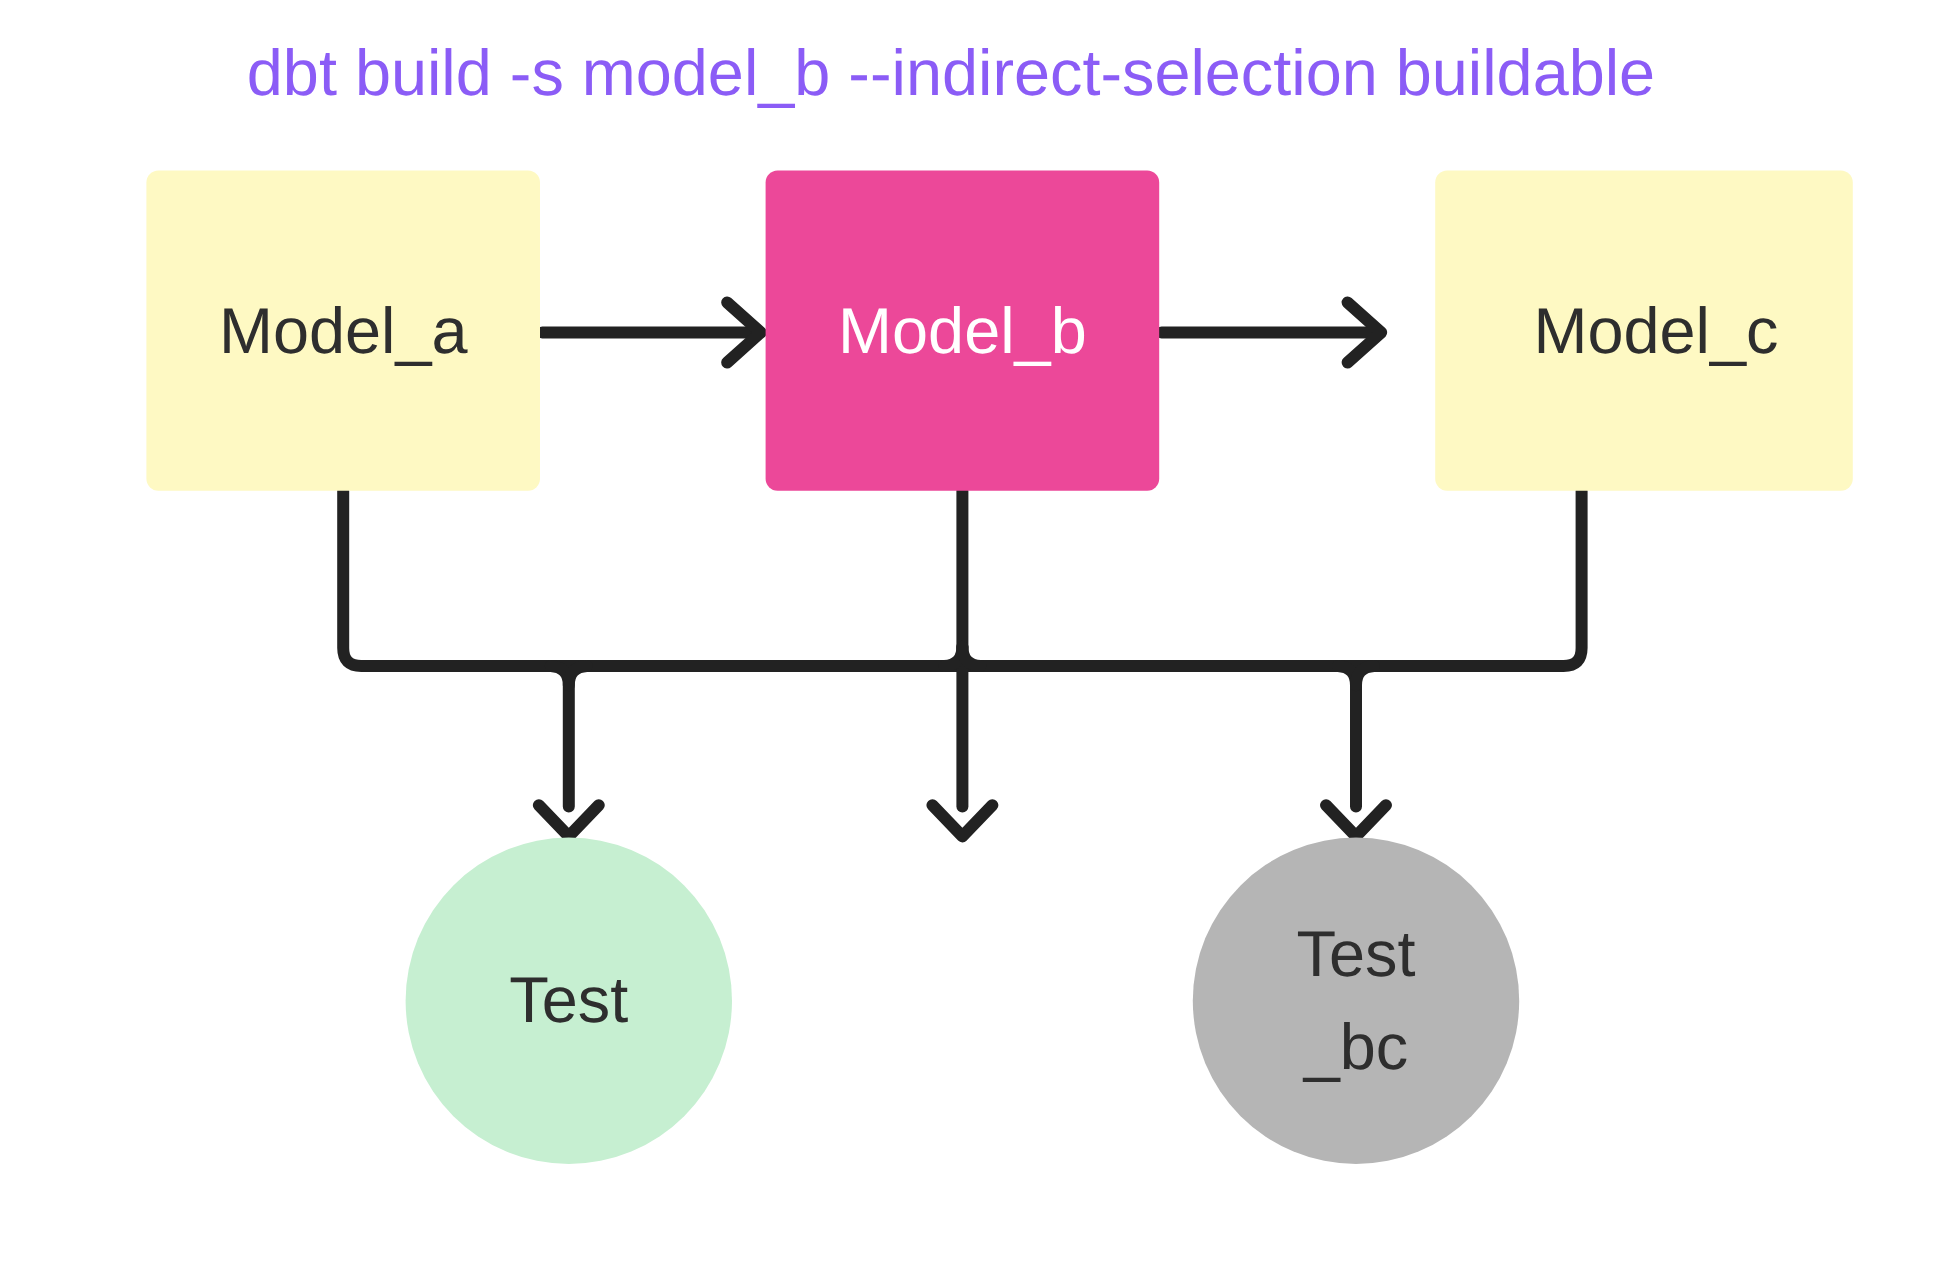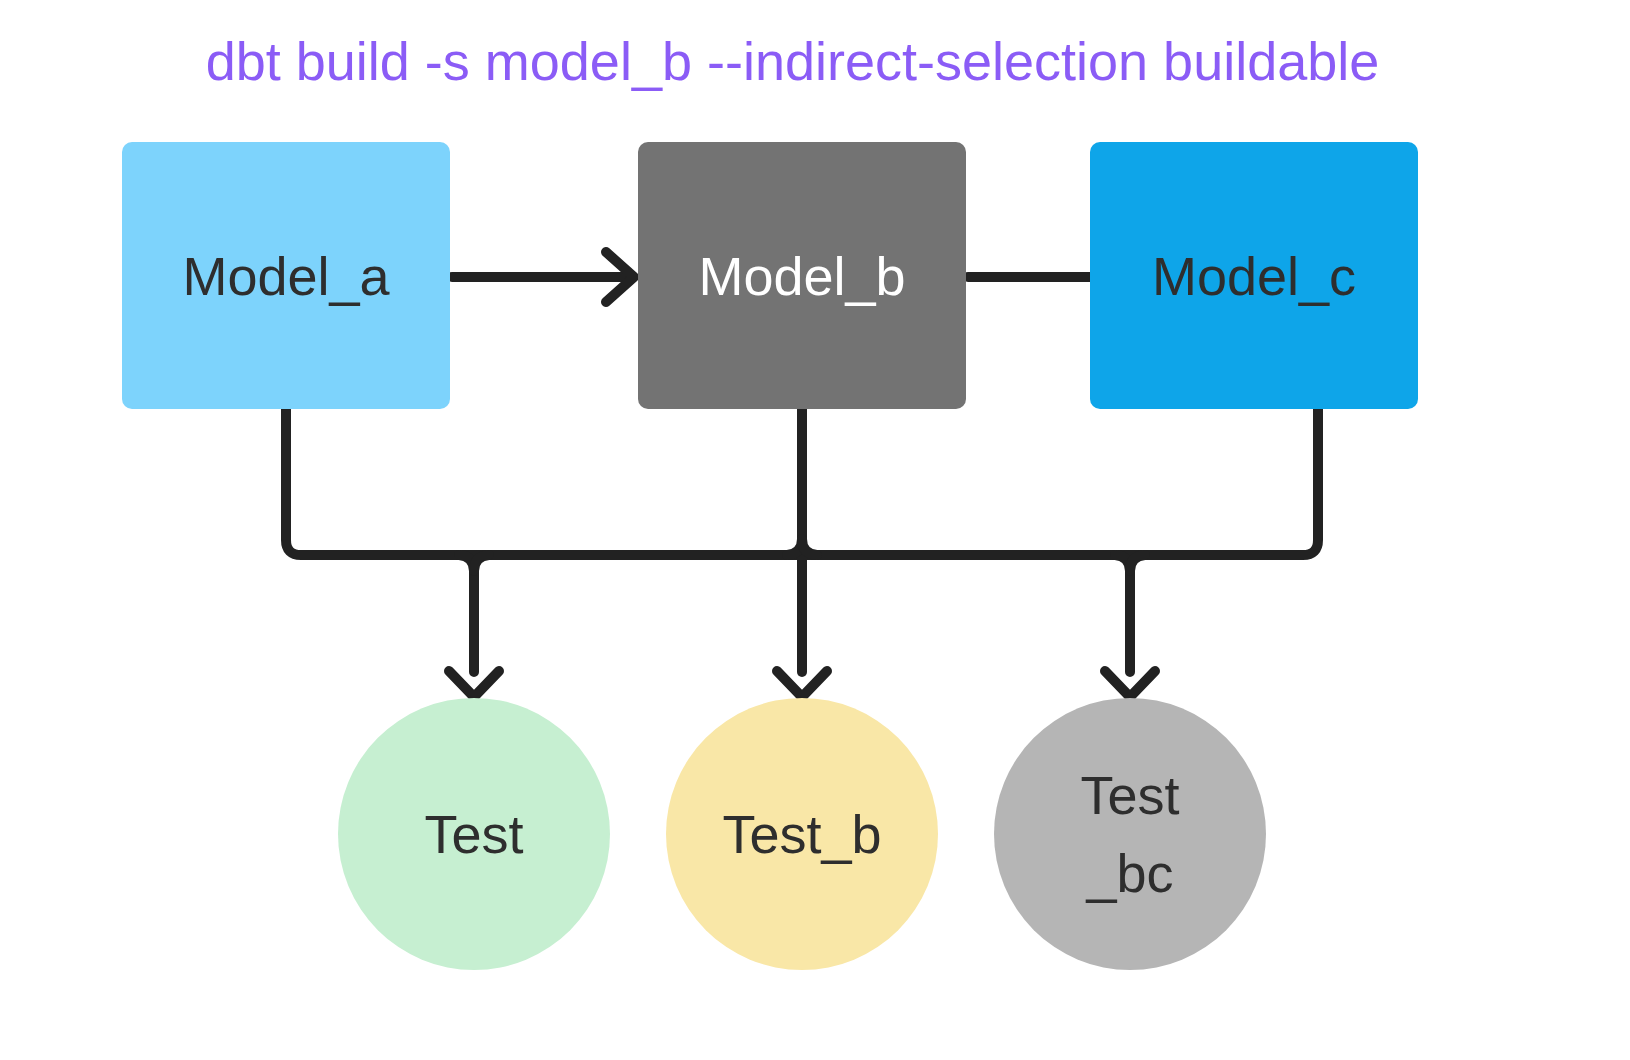--- a/index.html
+++ b/index.html
@@ -37,23 +37,23 @@
     top: 142px;
     width: 328px;
     height: 267px;
     border-radius: 10px;
     display: flex;
     align-items: center;
     justify-content: center;
     font-size: 54px;
     color: #2e2e2e;
   }
-  .model-a { left: 122px; background: #7dd3fc; }
-  .model-b { left: 638px; background: #737373; color: #ffffff; }
-  .model-c { left: 1090px; background: #0ea5e9; }
+  .model-a { left: 122px; background: #fef9c3; }
+  .model-b { left: 638px; background: #ec4899; color: #ffffff; }
+  .model-c { left: 1196px; background: #fef9c3; padding-left: 20px; }
   .test-circle {
     position: absolute;
     top: 698px;
     width: 272px;
     height: 272px;
     border-radius: 50%;
     display: flex;
     flex-direction: column;
     align-items: center;
     justify-content: center;
@@ -105,21 +105,18 @@
   <div class="model-box model-b">
     <span>Model_b</span>
   </div>
   <div class="model-box model-c">
     <span>Model_c</span>
   </div>
 
   <div class="test-circle test-ab">
     <span>Test</span>
   </div>
-  <div class="test-circle test-b">
-    <span>Test_b</span>
-  </div>
   <div class="test-circle test-bc">
     <span>Test</span>
     <span>_bc</span>
   </div>
 
 </div>
 
 </body></html>

